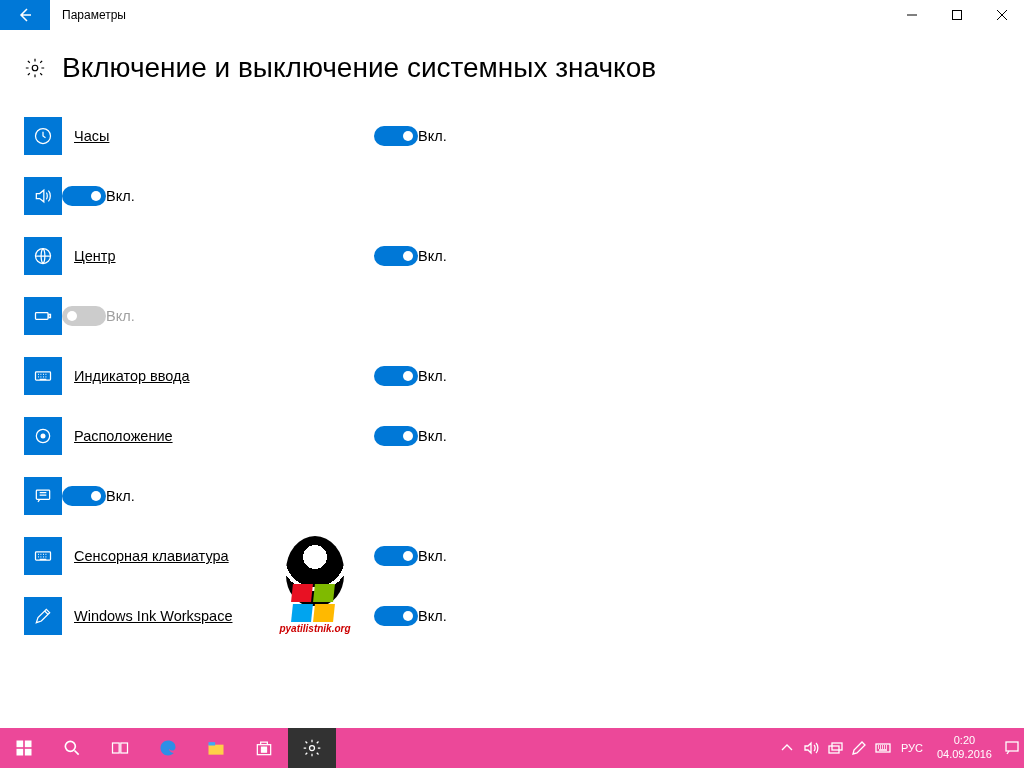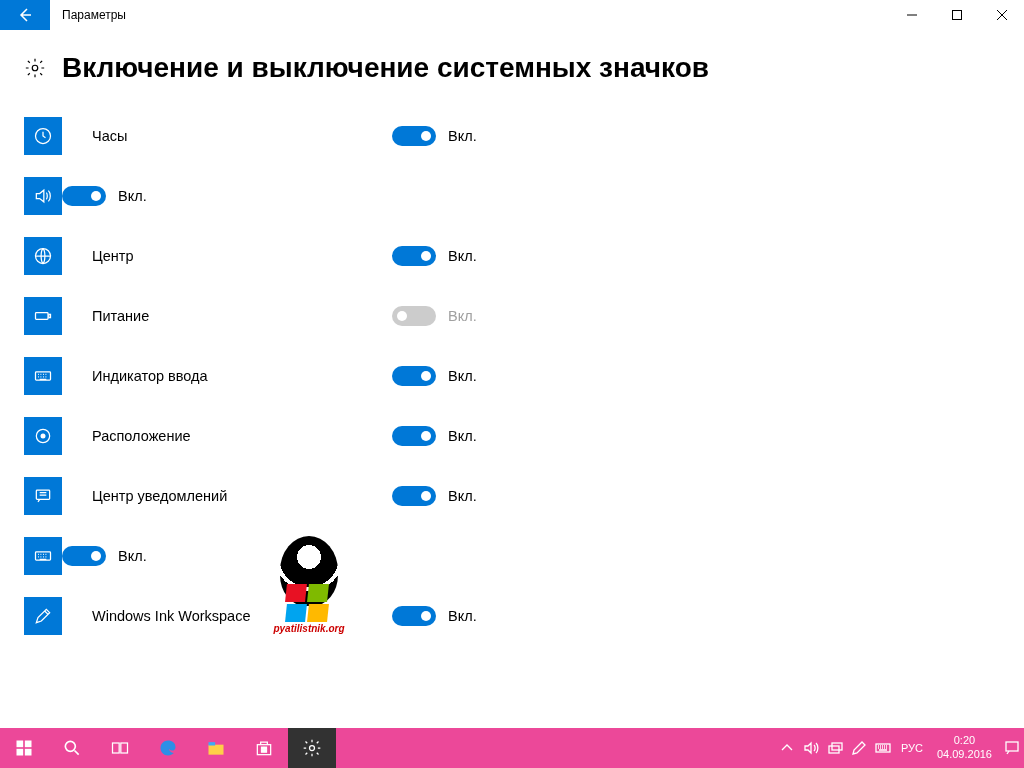--- a/index.html
+++ b/index.html
@@ -8,38 +8,38 @@
   
   .titlebar { height: 30px; display: flex; align-items: center; position: relative; }
   .back-btn { width: 50px; height: 30px; background: #0078d7; display: flex; align-items: center; justify-content: center; color: #fff; }
   .app-title { font-size: 12px; color: #000; margin-left: 12px; }
   .win-controls { position: absolute; right: 0; top: 0; display: flex; }
   .win-controls div { width: 45px; height: 30px; display: flex; align-items: center; justify-content: center; font-size: 10px; color: #000; font-family: "Segoe MDL2 Assets", "Segoe UI Symbol", sans-serif; }
 
   
   .heading { display: flex; align-items: center; margin: 22px 0 22px 24px; }
   .heading-icon { width: 22px; height: 22px; display: flex; align-items: center; justify-content: center; margin-right: 16px; }
-  .heading-title { font-size: 28px; font-weight: 700; color: #000; }
+  .heading-title { font-size: 28px; font-weight: 400; color: #000; }
 
   
   .settings-list { margin-left: 24px; }
   .setting-row { display: flex; align-items: center; height: 60px; }
   .setting-icon-box { width: 38px; height: 38px; background: #0078d7; color: #fff; display: flex; align-items: center; justify-content: center; flex-shrink: 0; }
   .setting-icon-box svg { width: 20px; height: 20px; fill: none; stroke: #fff; stroke-width: 1.5; }
-  .setting-label { font-size: 14.5px; color: #000; margin-left: 30px; width: 300px; }
+  .setting-label { font-size: 14.5px; color: #000; margin-left: 12px; width: 300px; text-decoration: underline; }
   .toggle-wrap { display: flex; align-items: center; }
   .toggle { width: 44px; height: 20px; border-radius: 10px; position: relative; background: #0078d7; }
   .toggle.disabled { background: #cccccc; }
   .toggle .knob { width: 10px; height: 10px; border-radius: 50%; background: #fff; position: absolute; top: 5px; right: 5px; }
   .toggle.disabled .knob { right: auto; left: 5px; }
-  .toggle-state { font-size: 14.5px; margin-left: 12px; color: #000; }
+  .toggle-state { font-size: 14.5px; color: #000; }
   .toggle-state.disabled { color: #a0a0a0; }
 
   
-  .watermark { position: absolute; left: 262px; top: 536px; width: 94px; height: 94px; }
+  .watermark { position: absolute; left: 268px; top: 536px; width: 94px; height: 94px; }
   .watermark .pbody { width: 58px; height: 70px; background: radial-gradient(circle at 50% 30%, #fff 12px, #000 12px 30px, #fff 30px 34px, #000 34px); border-radius: 50% 50% 44% 44%; margin: 0 auto; position: relative; }
   .watermark .flag { position: absolute; bottom: 6px; left: 24px; width: 46px; height: 40px; }
   .watermark .flag span { position: absolute; width: 20px; height: 18px; transform: skewX(-6deg); }
   .watermark .flag .r { background: #e81123; left: 0; top: 0; }
   .watermark .flag .g { background: #7fba00; left: 22px; top: 0; }
   .watermark .flag .b { background: #00a4ef; left: 0; top: 20px; }
   .watermark .flag .y { background: #ffb900; left: 22px; top: 20px; }
   .watermark .wtext { position: absolute; bottom: -4px; left: 0; width: 100%; text-align: center; font-size: 10px; color: #cc0000; font-weight: bold; font-style: italic; }
 
   
@@ -141,21 +141,20 @@
     </div>
   </div>
 
   <div class="setting-row">
     <div class="setting-icon-box">
       <svg viewBox="0 0 24 24">
           <rect x="3" y="8" width="15" height="8" rx="1"></rect>
           <rect x="19" y="10" width="2" height="4"></rect>
         </svg>
     </div>
-    <div class="setting-label">Питание</div>
     <div class="toggle-wrap">
       <div class="toggle disabled">
           <div class="knob"></div>
         </div>
       <span class="toggle-state disabled">Вкл.</span>
     </div>
   </div>
 
   <div class="setting-row">
     <div class="setting-icon-box">
@@ -189,36 +188,36 @@
     </div>
   </div>
 
   <div class="setting-row">
     <div class="setting-icon-box">
       <svg viewBox="0 0 24 24">
           <rect x="4" y="5" width="16" height="11" rx="1"></rect>
           <path d="M8 16l-2 3M8 8h8M8 11h8"></path>
         </svg>
     </div>
-    <div class="setting-label">Центр уведомлений</div>
     <div class="toggle-wrap">
       <div class="toggle">
           <div class="knob"></div>
         </div>
       <span class="toggle-state">Вкл.</span>
     </div>
   </div>
 
   <div class="setting-row">
     <div class="setting-icon-box">
       <svg viewBox="0 0 24 24">
           <rect x="3" y="7" width="18" height="10" rx="1"></rect>
           <path d="M6 10h1M9 10h1M12 10h1M15 10h1M18 10h0M6 13h1M9 13h1M12 13h1M15 13h1M8 16h8"></path>
         </svg>
     </div>
+    <div class="setting-label">Сенсорная клавиатура</div>
     <div class="toggle-wrap">
       <div class="toggle">
           <div class="knob"></div>
         </div>
       <span class="toggle-state">Вкл.</span>
     </div>
   </div>
 
   <div class="setting-row">
     <div class="setting-icon-box">

